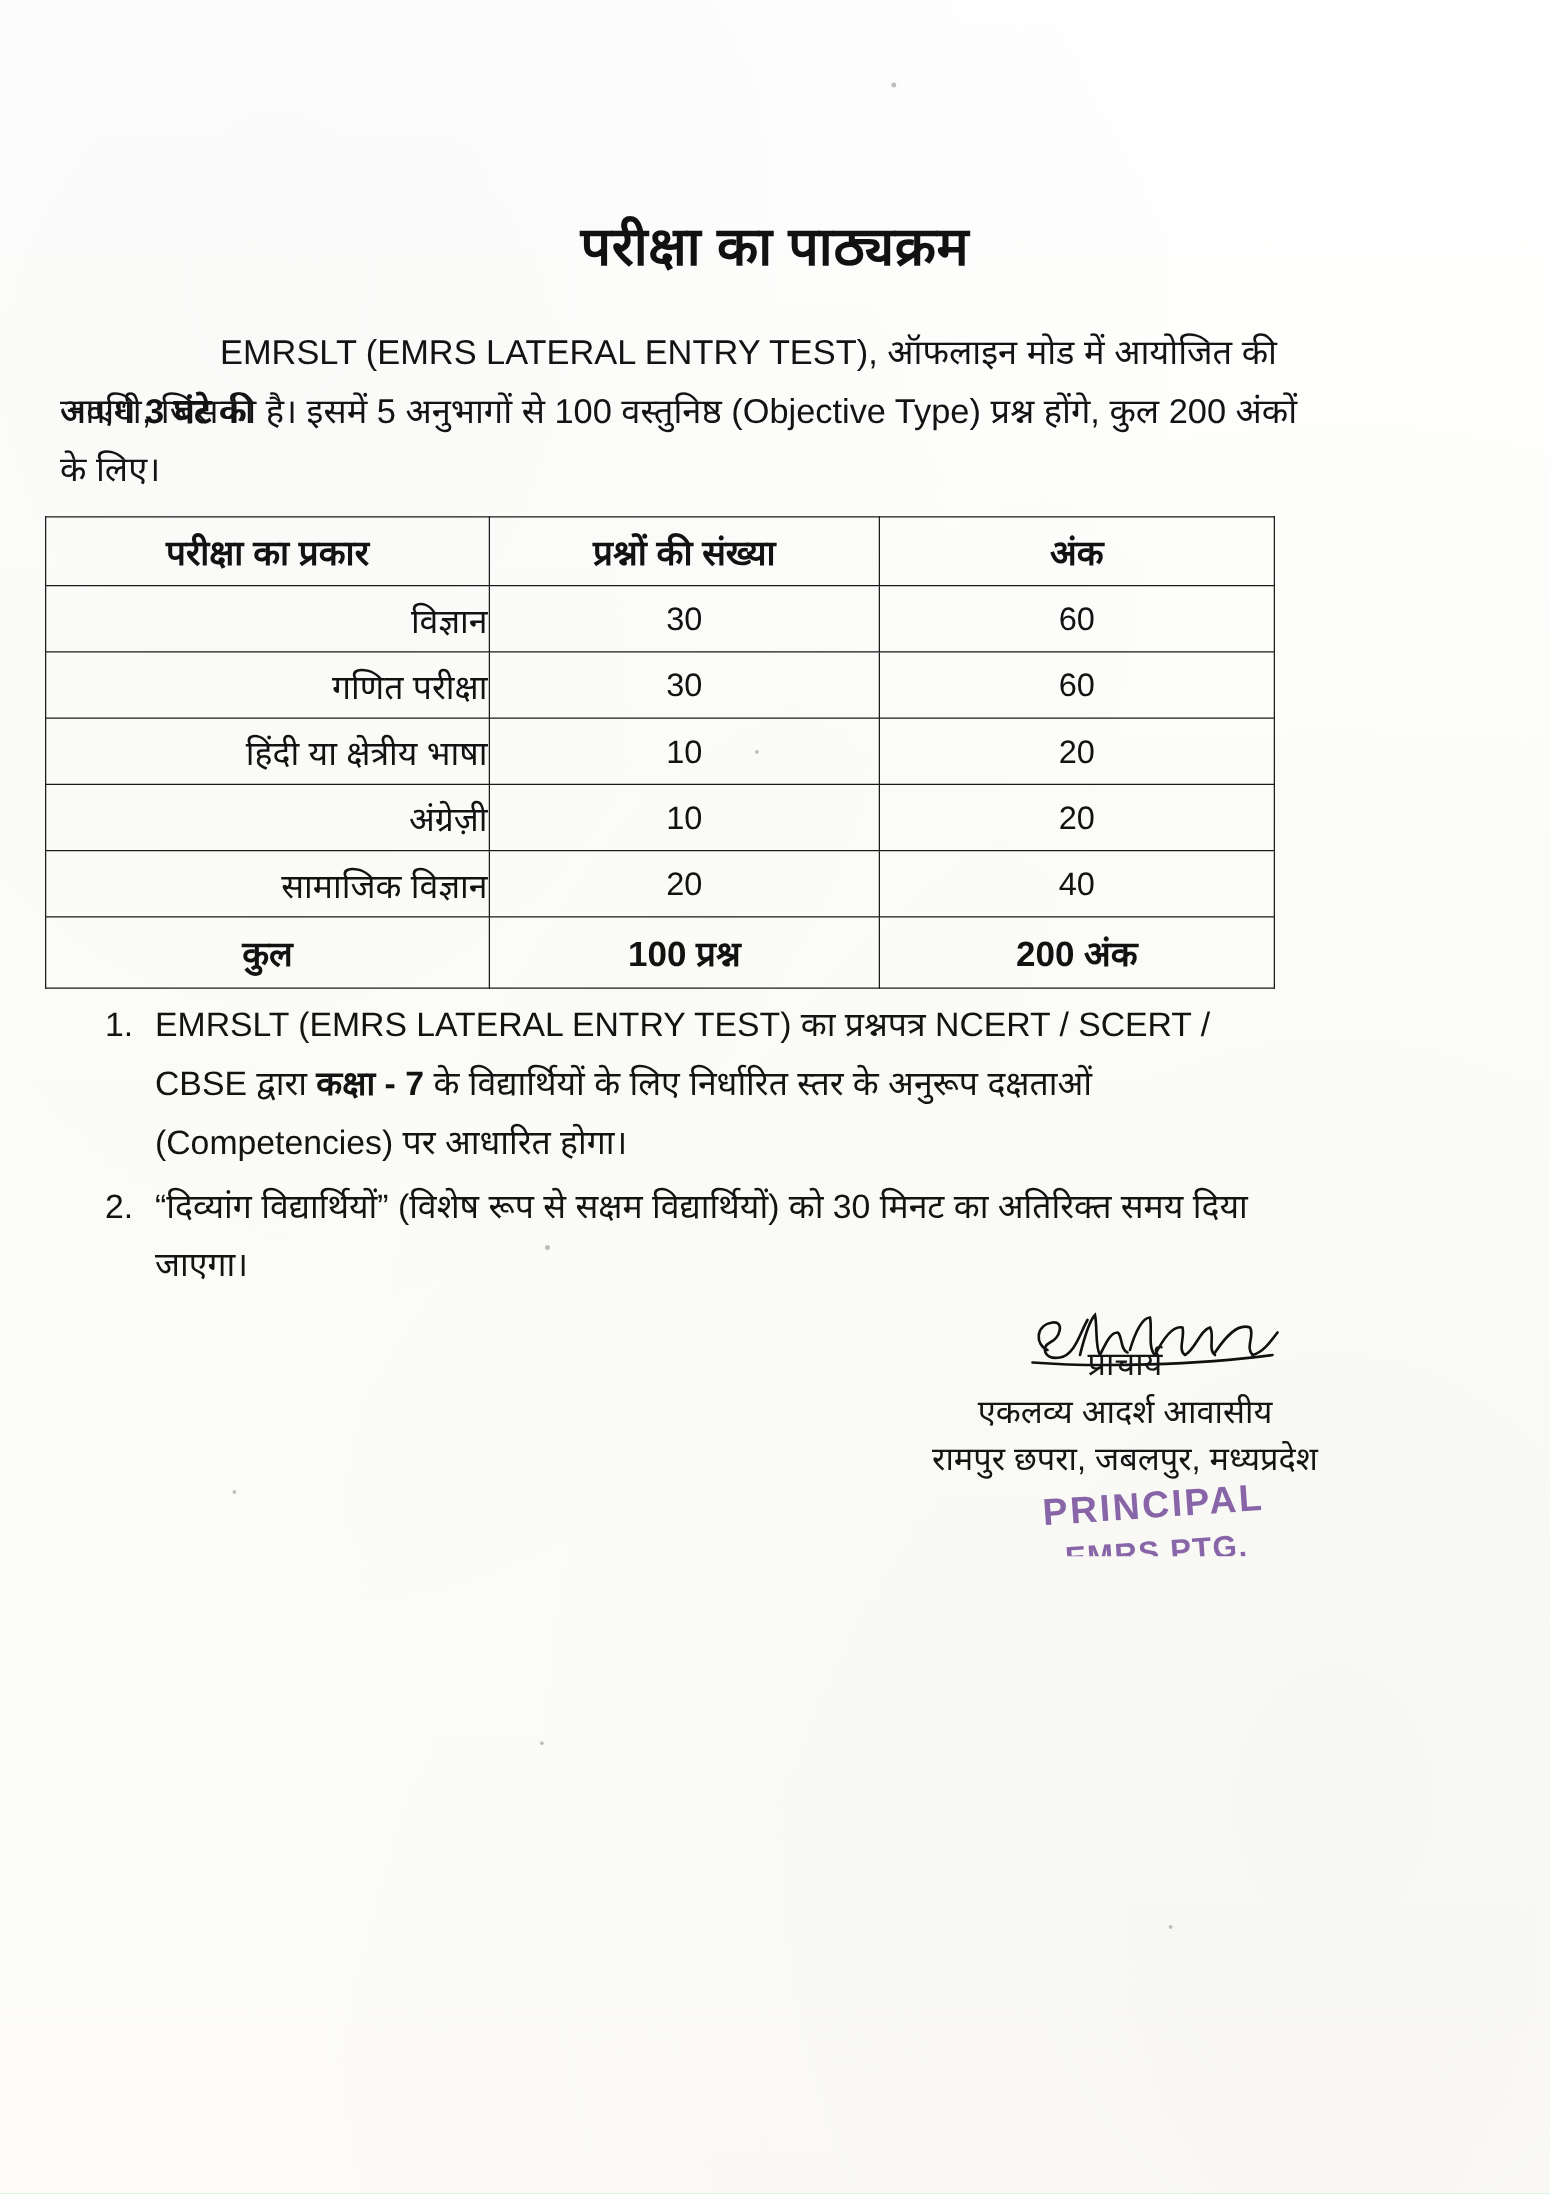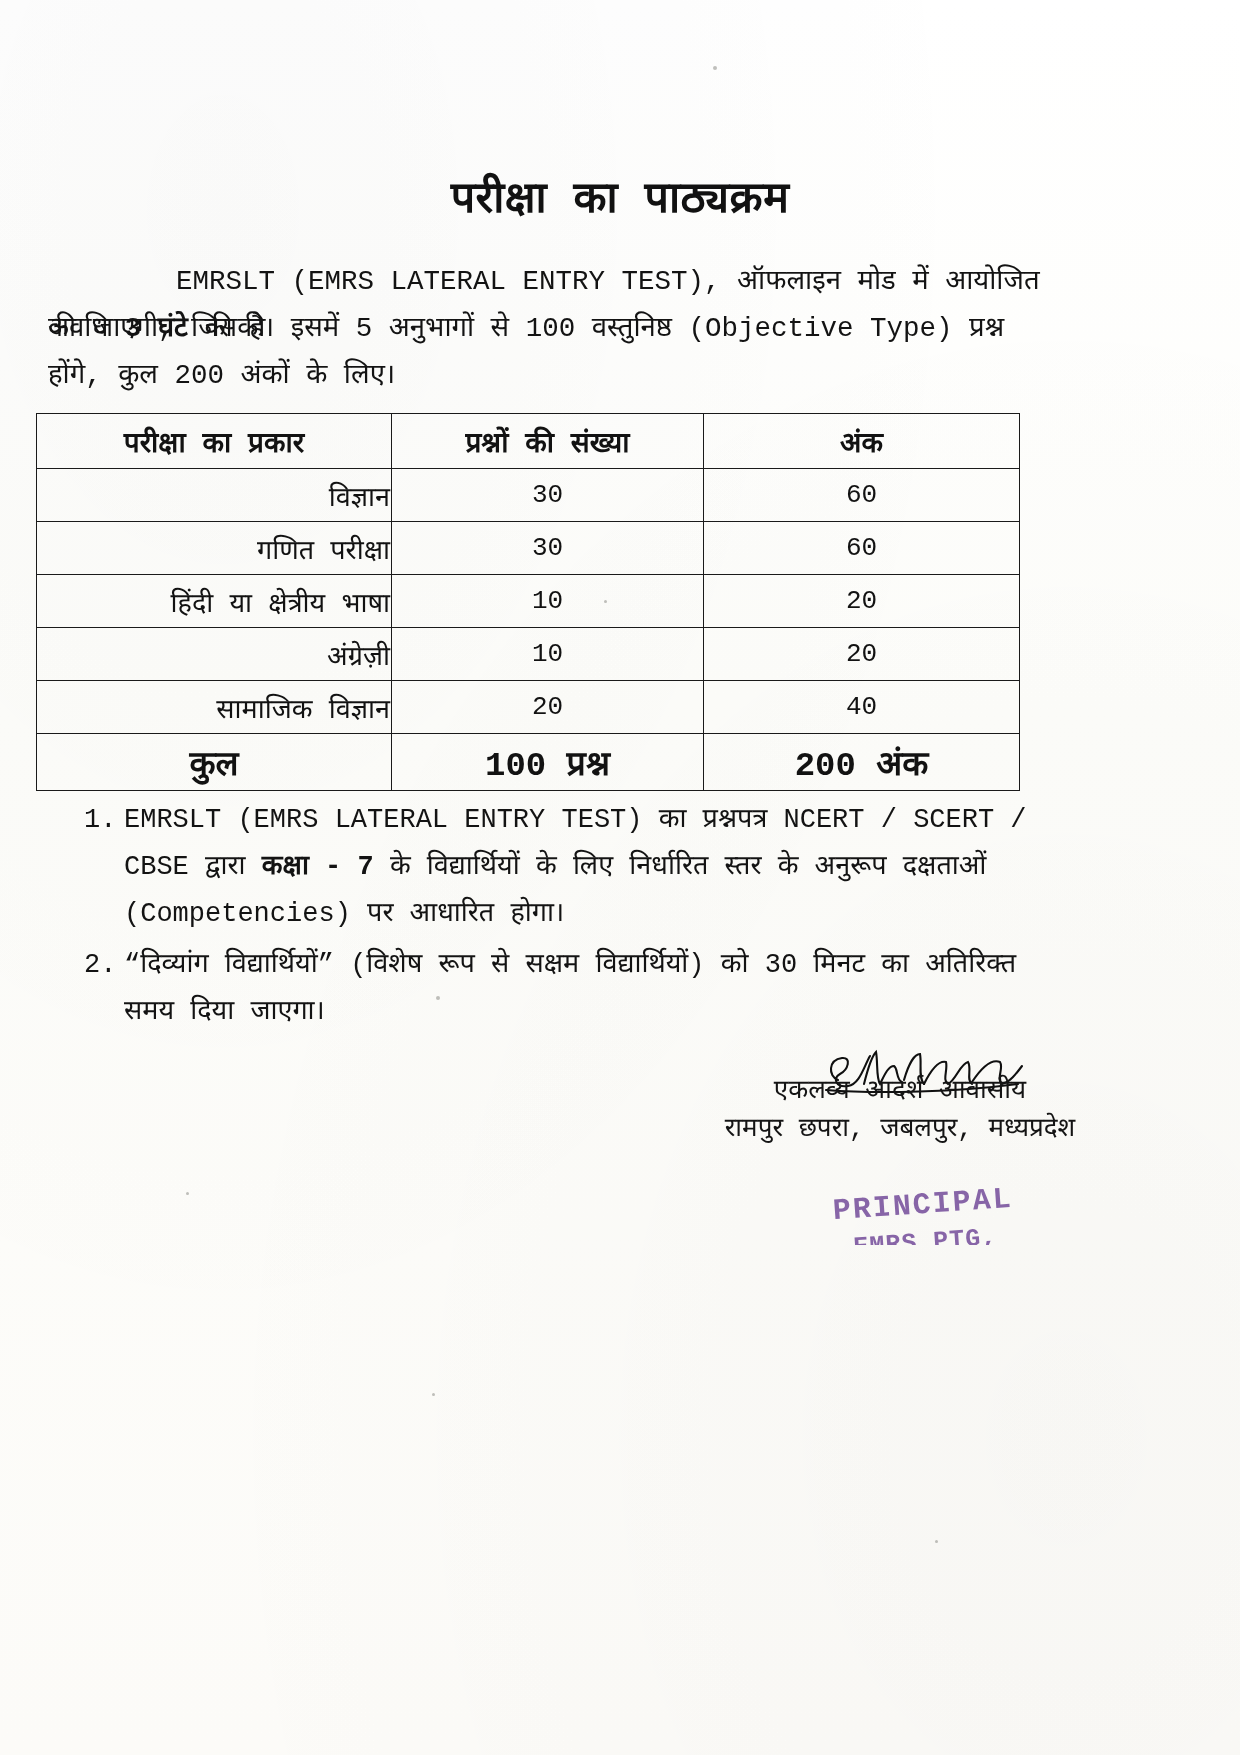--- a/index.html
+++ b/index.html
@@ -7,21 +7,21 @@
     padding: 0;
     background: #ffffff;
   }
   .page {
     position: relative;
     width: 1240px;
     height: 1755px;
     margin: 0 auto;
     background: #86efac;
     overflow: hidden;
-    font-family: Liberation Mono, monospace;
+    font-family: Liberation Sans, sans-serif;
     color: #0f0f0f;
   }
   
   .scan-tint {
     position: absolute;
     inset: 0;
     background:
       radial-gradient(ellipse at 18% 12%, rgba(0,0,0,0.018), rgba(0,0,0,0) 55%),
       radial-gradient(ellipse at 86% 82%, rgba(0,0,0,0.02), rgba(0,0,0,0) 60%),
       linear-gradient(180deg, #ffffff 0%, #fdfdfa 40%, #fcfbf8 100%);
@@ -82,21 +82,21 @@
     height: 52px;
     font-size: 28px;
     font-weight: 700;
   }
   .tbl tbody td {
     height: 50px;
     font-size: 26px;
   }
   .tbl tbody td.label { font-size: 27px; text-align: right; }
   .tbl tbody tr.total td {
-    font-size: 34px;
+    font-size: 28px;
     font-weight: 700;
     height: 54px;
   }
 
   
   .notes {
     position: absolute;
     left: 84px;
     top: 797px;
     width: 952px;
@@ -238,20 +238,21 @@
       <path d="M20 40 C10 36, 10 20, 24 18 C34 17, 30 30, 22 34 C14 38, 18 48, 30 46 C42 44, 46 26, 52 16"></path>
       <path d="M46 44 C50 28, 54 16, 58 12 C60 22, 58 38, 62 44 C66 36, 70 26, 76 26 C80 28, 78 40, 84 42"></path>
       <path d="M86 40 C90 26, 96 14, 102 14 C104 24, 100 38, 106 44"></path>
       <path d="M106 44 C112 32, 120 20, 128 22 C130 30, 124 40, 130 44 C138 40, 142 24, 150 22 C154 28, 148 40, 154 44"></path>
       <path d="M154 42 C162 30, 172 18, 182 22 C186 28, 178 38, 184 44 C192 42, 198 34, 204 26"></path>
       <path d="M8 50 C60 54, 140 52, 200 44"></path>
     </g>
   </svg>
 
   <div class="sig-block">
+    <div class="sig-line">प्राचार्य</div>
     <div class="sig-line">एकलव्य आदर्श आवासीय</div>
     <div class="sig-line">रामपुर छपरा, जबलपुर, मध्यप्रदेश</div>
   </div>
 
   <div class="stamp-clip">
     <div class="stamp">
       <div class="s1">PRINCIPAL</div>
       <div class="s2">EMRS PTG, JABALPUR</div>
     </div>
   </div>

